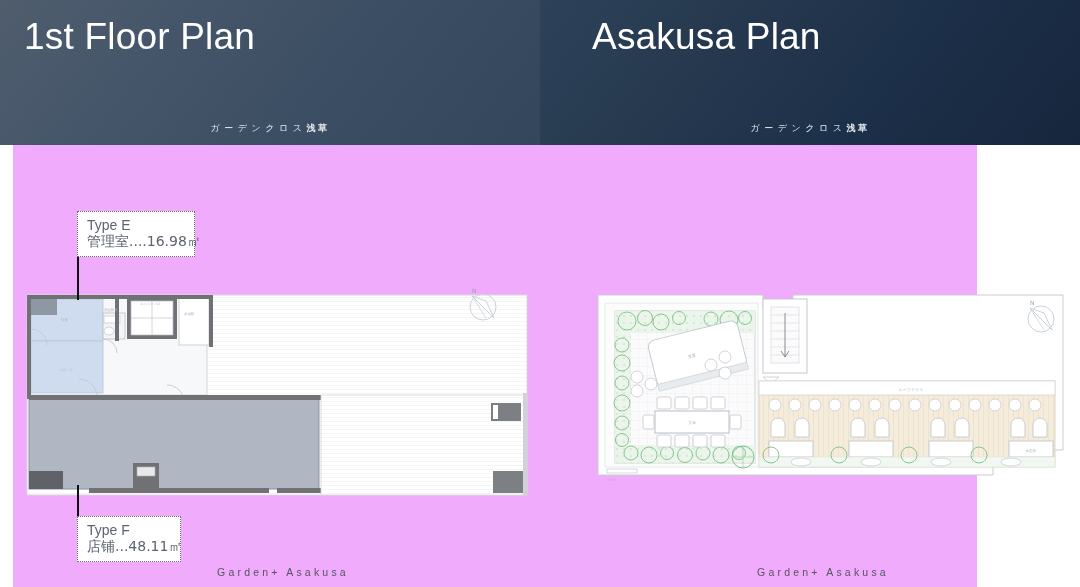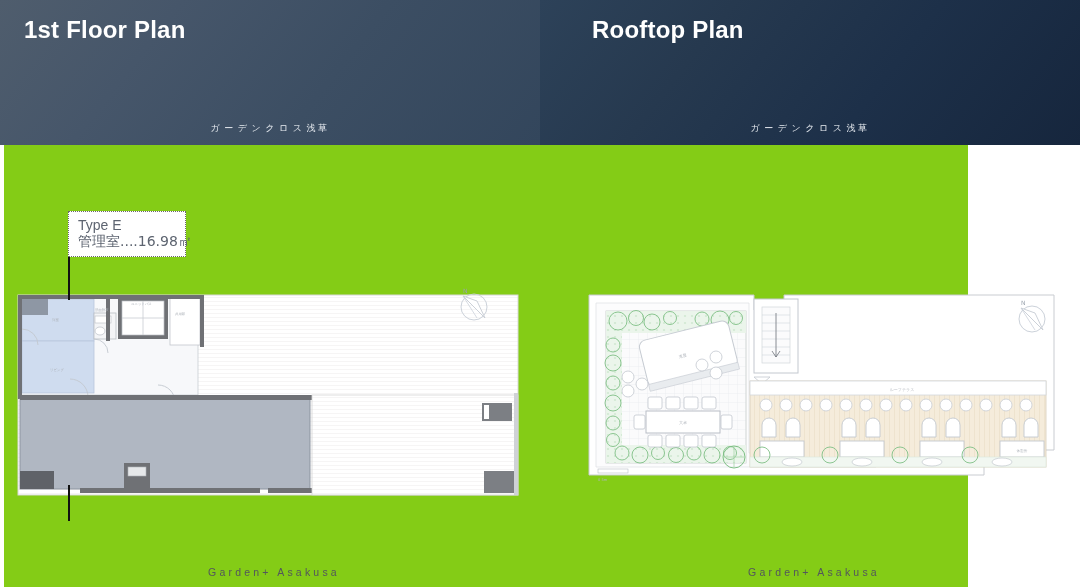--- a/index.html
+++ b/index.html
@@ -8,34 +8,34 @@
     font-family:"Liberation Sans","DejaVu Sans",sans-serif;
   }
   .page{position:relative;width:1080px;height:587px;}
 
   
   .header-band{position:absolute;left:0;top:0;width:1080px;height:145px;display:flex;}
   .hdr{position:relative;width:540px;height:145px;overflow:hidden;}
   .hdr-left{background:linear-gradient(128deg,#4f5d6d 0%,#46566a 28%,#3c4e63 60%,#33465c 100%);}
   .hdr-right{background:linear-gradient(128deg,#2d4259 0%,#26394f 30%,#1d3049 62%,#16263d 100%);}
   .hdr-title{
-    position:absolute;top:16px;font-size:24px;color:#ffffff;font-weight:700;
+    position:absolute;top:16px;font-size:37px;color:#ffffff;font-weight:400;
     letter-spacing:.2px;white-space:nowrap;
   }
   .hdr-left .hdr-title{left:24px;}
   .hdr-right .hdr-title{left:52px;}
   .hdr-sub{
     position:absolute;bottom:10px;width:100%;text-align:center;
     font-size:9px;color:#e9edf2;letter-spacing:4.5px;white-space:nowrap;
     font-family:"DejaVu Sans",sans-serif;
   }
-  .hdr-sub b{font-weight:400;letter-spacing:2.5px;}
+  .hdr-sub b{font-weight:700;letter-spacing:2.5px;}
 
   
-  .body-area{position:absolute;left:4px;top:145px;width:964px;height:442px;background:#84cc16;}
+  .body-area{position:absolute;left:13px;top:145px;width:964px;height:442px;background:#f0abfc;}
   .footer{
     position:absolute;bottom:9px;font-size:10.5px;color:#53565c;
     letter-spacing:3.2px;white-space:nowrap;margin-top:40px;
   }
   .footer-left{left:0;width:540px;text-align:center;}
   .footer-right{left:540px;width:540px;text-align:center;}
 
   
   .callout{
     position:absolute;border:1px dotted #6b6b6b;background:#fff;
@@ -60,21 +60,21 @@
   <div class="header-band">
 
     <div class="hdr hdr-left">
       <div class="hdr-title">1st Floor Plan</div>
       <div class="hdr-sub">
         <span>ガーデンクロス</span><b>浅草</b>
       </div>
     </div>
 
     <div class="hdr hdr-right">
-      <div class="hdr-title">Rooftop Plan</div>
+      <div class="hdr-title">Asakusa Plan</div>
       <div class="hdr-sub">
         <span>ガーデンクロス</span><b>浅草</b>
       </div>
     </div>
   </div>
 
   <div class="body-area">
 
     <svg class="plan" style="left:10px;top:140px;" width="520" height="360" viewBox="0 0 520 360">
 
@@ -306,17 +306,21 @@
       </g>
     </svg>
 
     <div class="leader" style="left:64px;top:108px;height:47px;"></div>
     <div class="callout" style="left:64px;top:66px;width:118px;height:46px;">
       <div class="c-title">Type E</div>
       <div class="c-desc">管理室....16.98㎡</div>
     </div>
 
     <div class="leader" style="left:64px;top:340px;height:36px;"></div>
+    <div class="callout" style="left:64px;top:371px;width:104px;height:46px;">
+      <div class="c-title">Type F</div>
+      <div class="c-desc">店铺...48.11㎡</div>
+    </div>
 
     <div class="footer footer-left">Garden+  Asakusa</div>
     <div class="footer footer-right">Garden+  Asakusa</div>
   </div>
 </div>
 
 </body></html>

